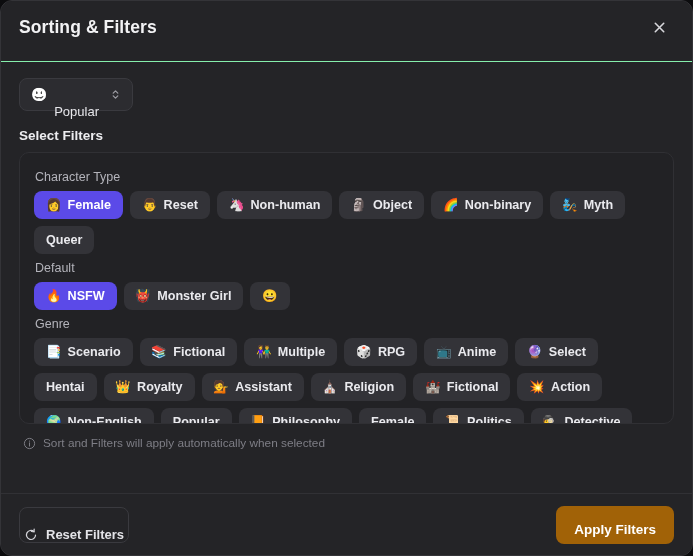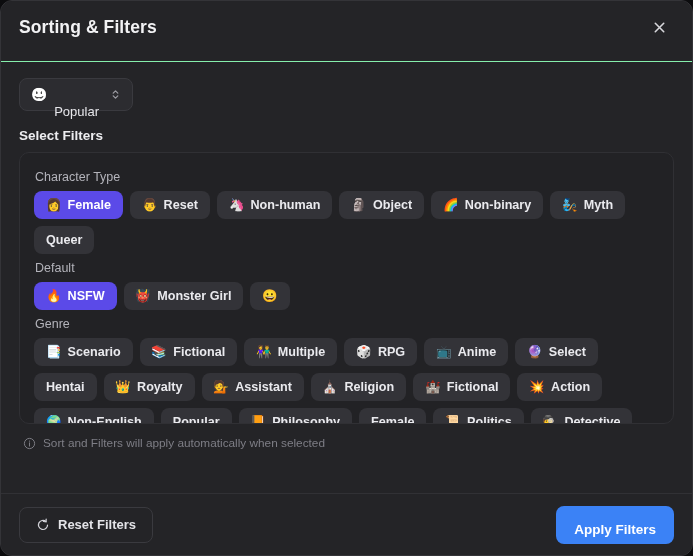--- a/index.html
+++ b/index.html
@@ -163,41 +163,41 @@
     flex: 0 0 62px;
     border-top: 1px solid #313135;
     display: flex;
     align-items: center;
     justify-content: space-between;
     padding: 0 18px;
     background: #242427;
   }
   .reset-btn {
     display: inline-flex;
-    align-items: center;
+    align-items: flex-end;
     gap: 8px;
     height: 36px;
-    padding: 0 16px;
+    padding: 0 4px;
     border-radius: 8px;
     border: 1px solid #3a3a3f;
     background: transparent;
     color: #e4e4e8;
     font-size: 13px;
     font-weight: bold;
     font-family: "Liberation Sans", sans-serif;
     cursor: pointer;
   }
   .reset-icon { display: flex; color: #d4d4da; }
 
   .apply-btn {
     height: 38px;
     padding: 16px 18px;
     border-radius: 8px;
     border: none;
-    background: #3b82f6;
+    background: #a16207;
     color: #ffffff;
     font-size: 13.5px;
     font-weight: bold;
     font-family: "Liberation Sans", sans-serif;
     cursor: pointer;
   }
 </style>
 </head>
 <body>
 

